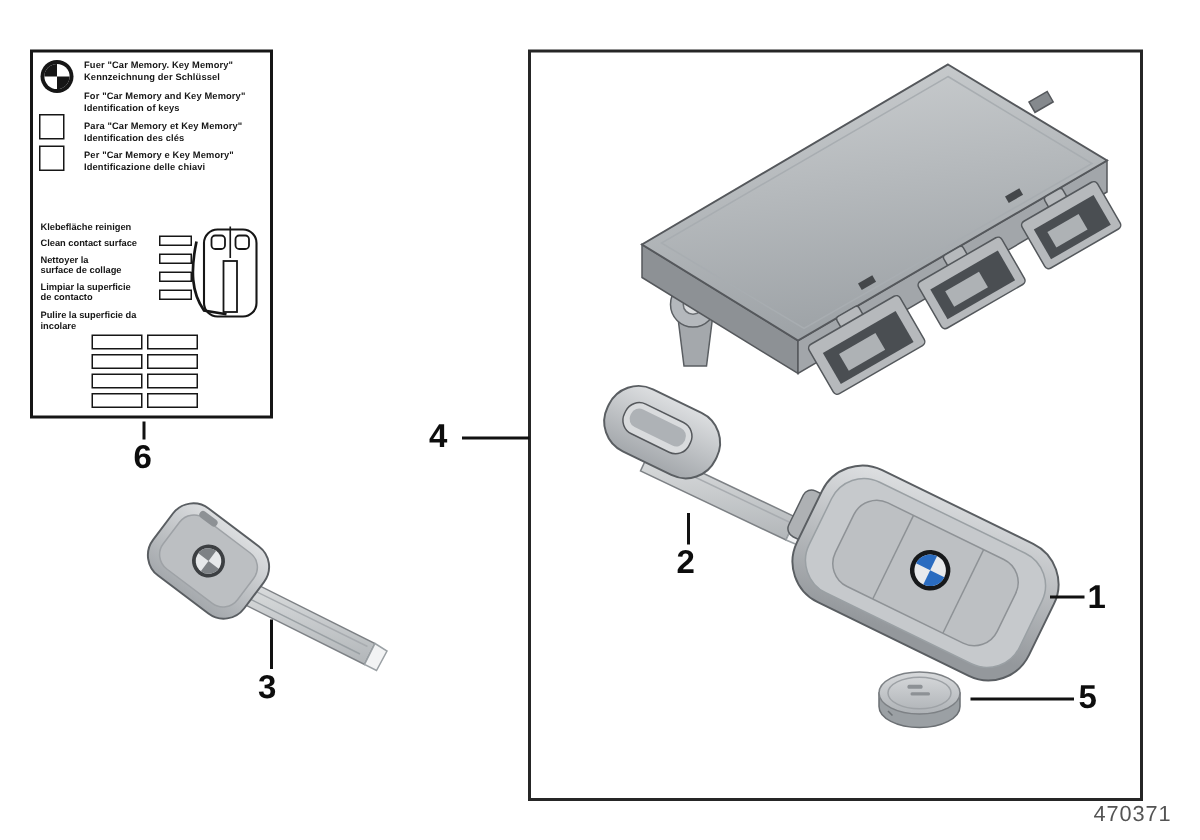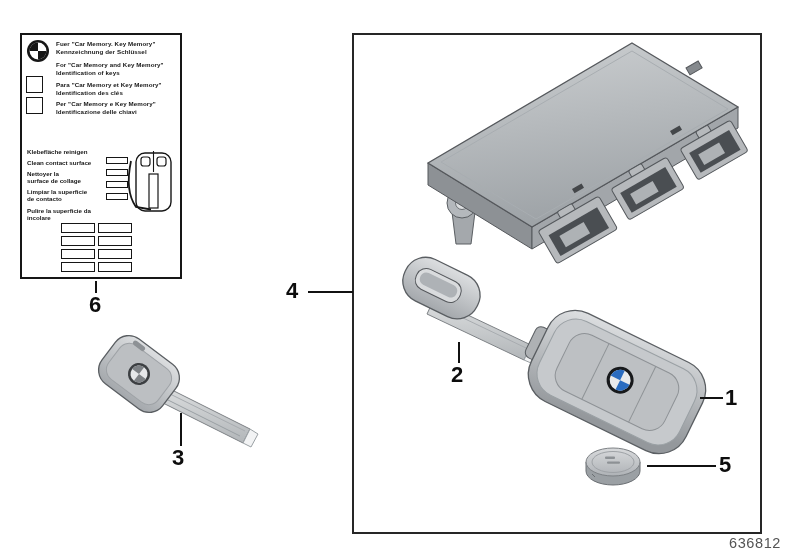--- a/index.html
+++ b/index.html
@@ -222,13 +222,13 @@
 <div class="abs leader" style="left:647px;top:465px;width:69px;height:2px"></div>
 <div class="abs leader" style="left:95px;top:281px;width:2px;height:12px"></div>
 
 <div class="abs co-num" style="left:725px;top:387px">1</div>
 <div class="abs co-num" style="left:451px;top:364px">2</div>
 <div class="abs co-num" style="left:172px;top:447px">3</div>
 <div class="abs co-num" style="left:286px;top:280px">4</div>
 <div class="abs co-num" style="left:719px;top:454px">5</div>
 <div class="abs co-num" style="left:89px;top:294px">6</div>
 
-<div class="abs footer-ref">636812</div>
+<div class="abs footer-ref">470371</div>
 
 </body></html>

